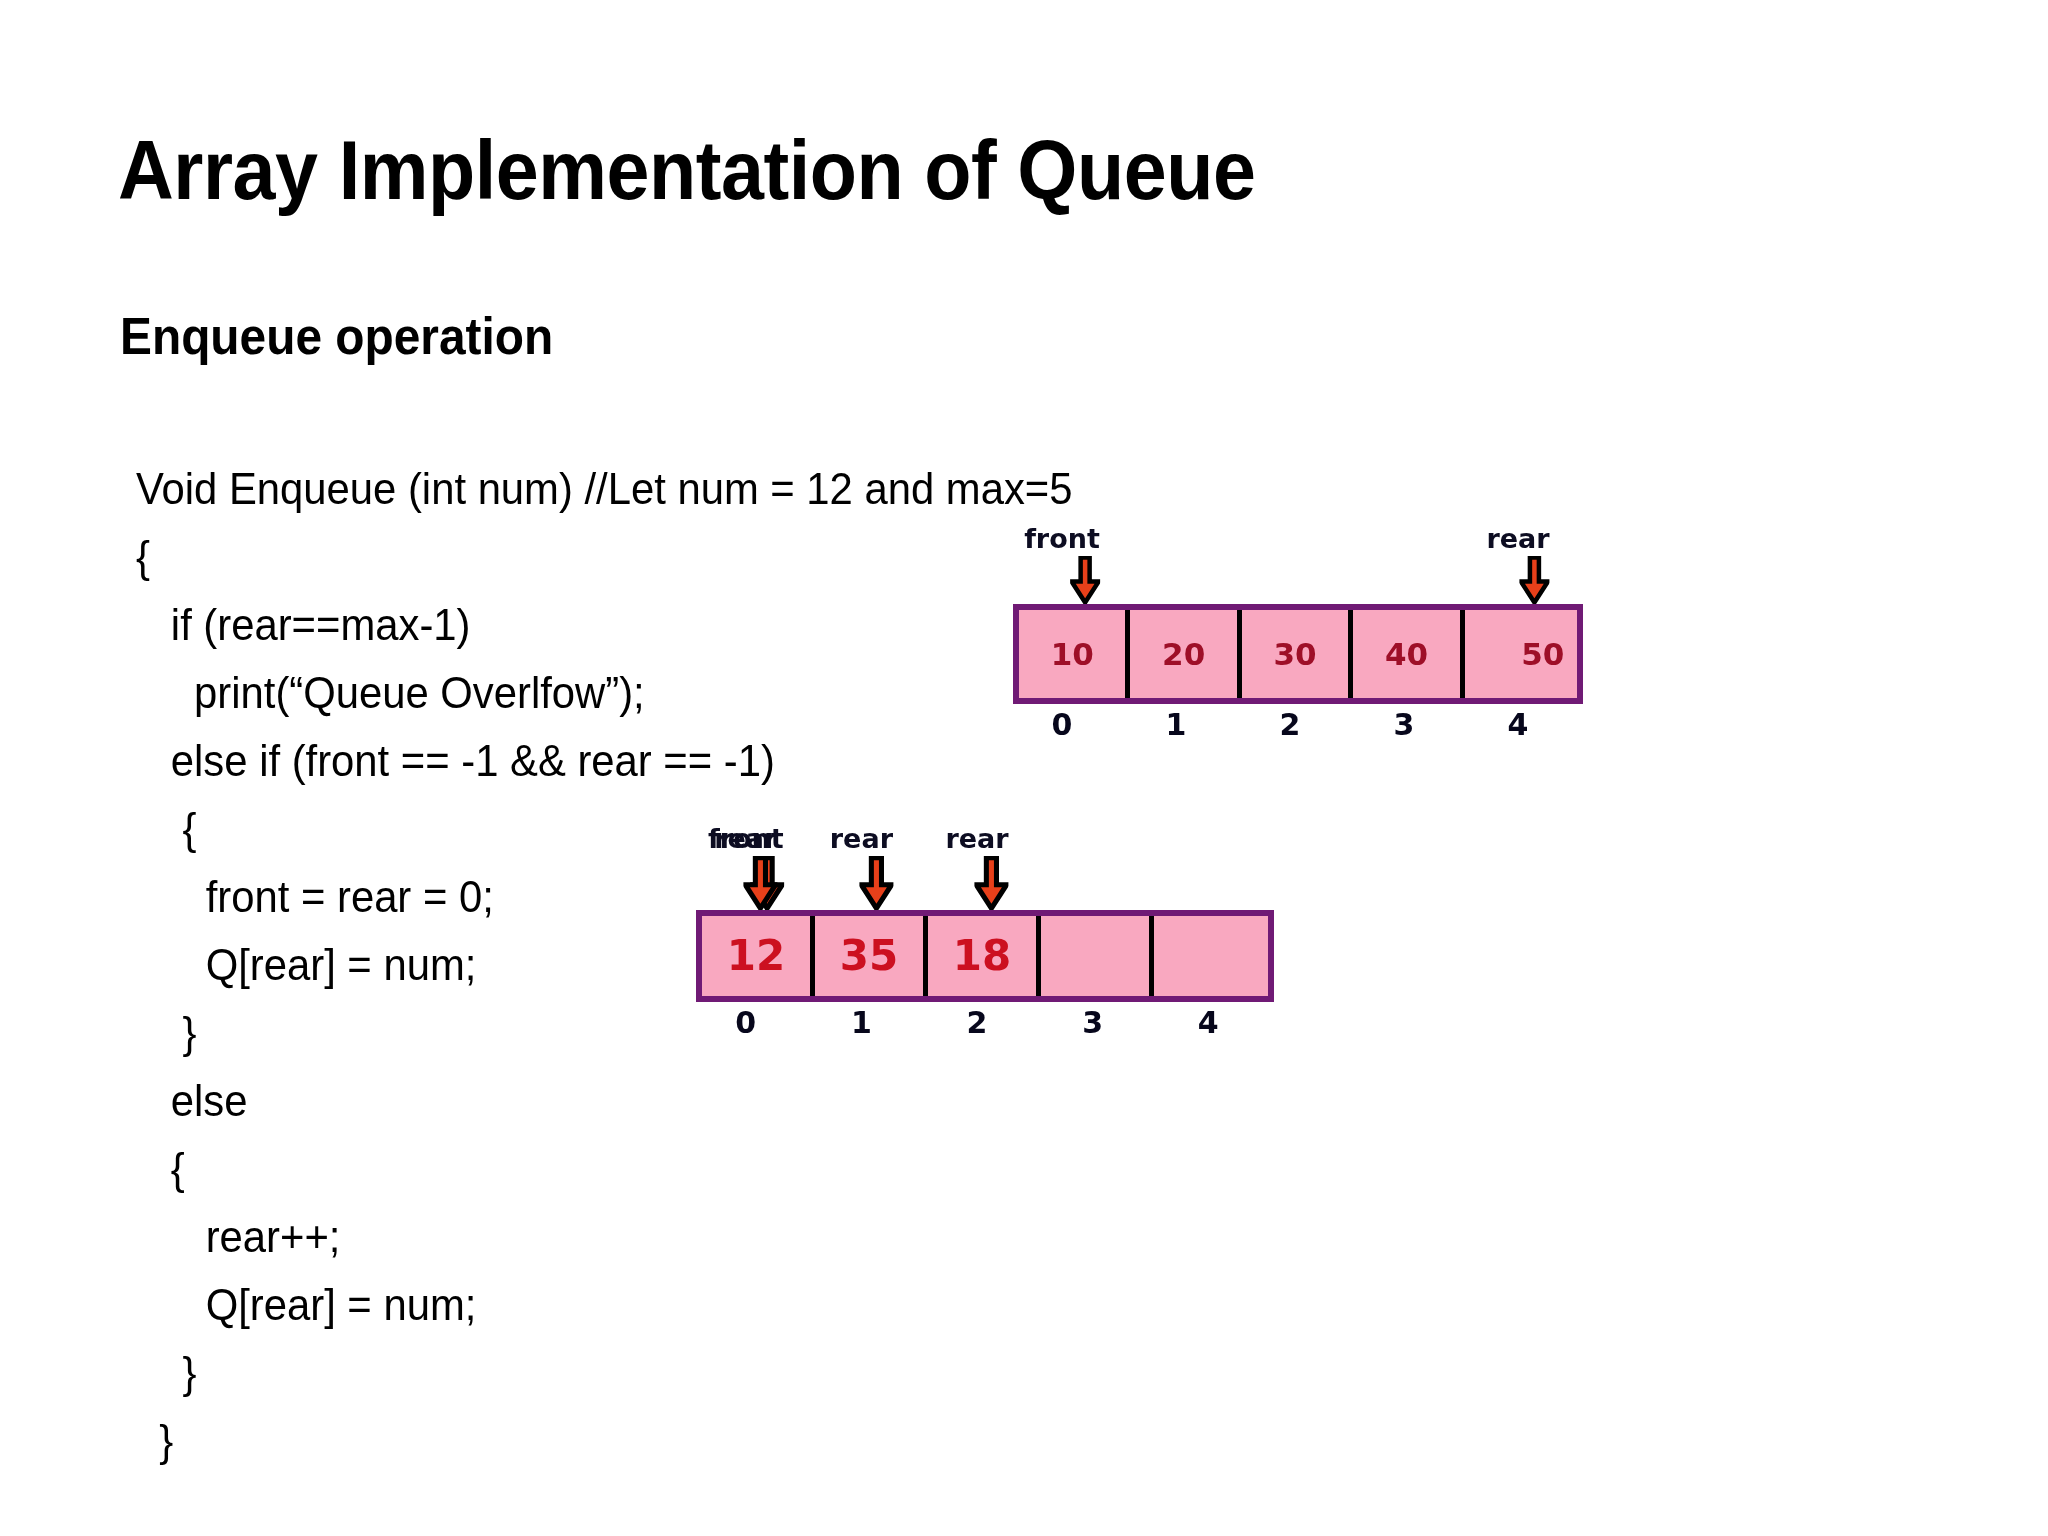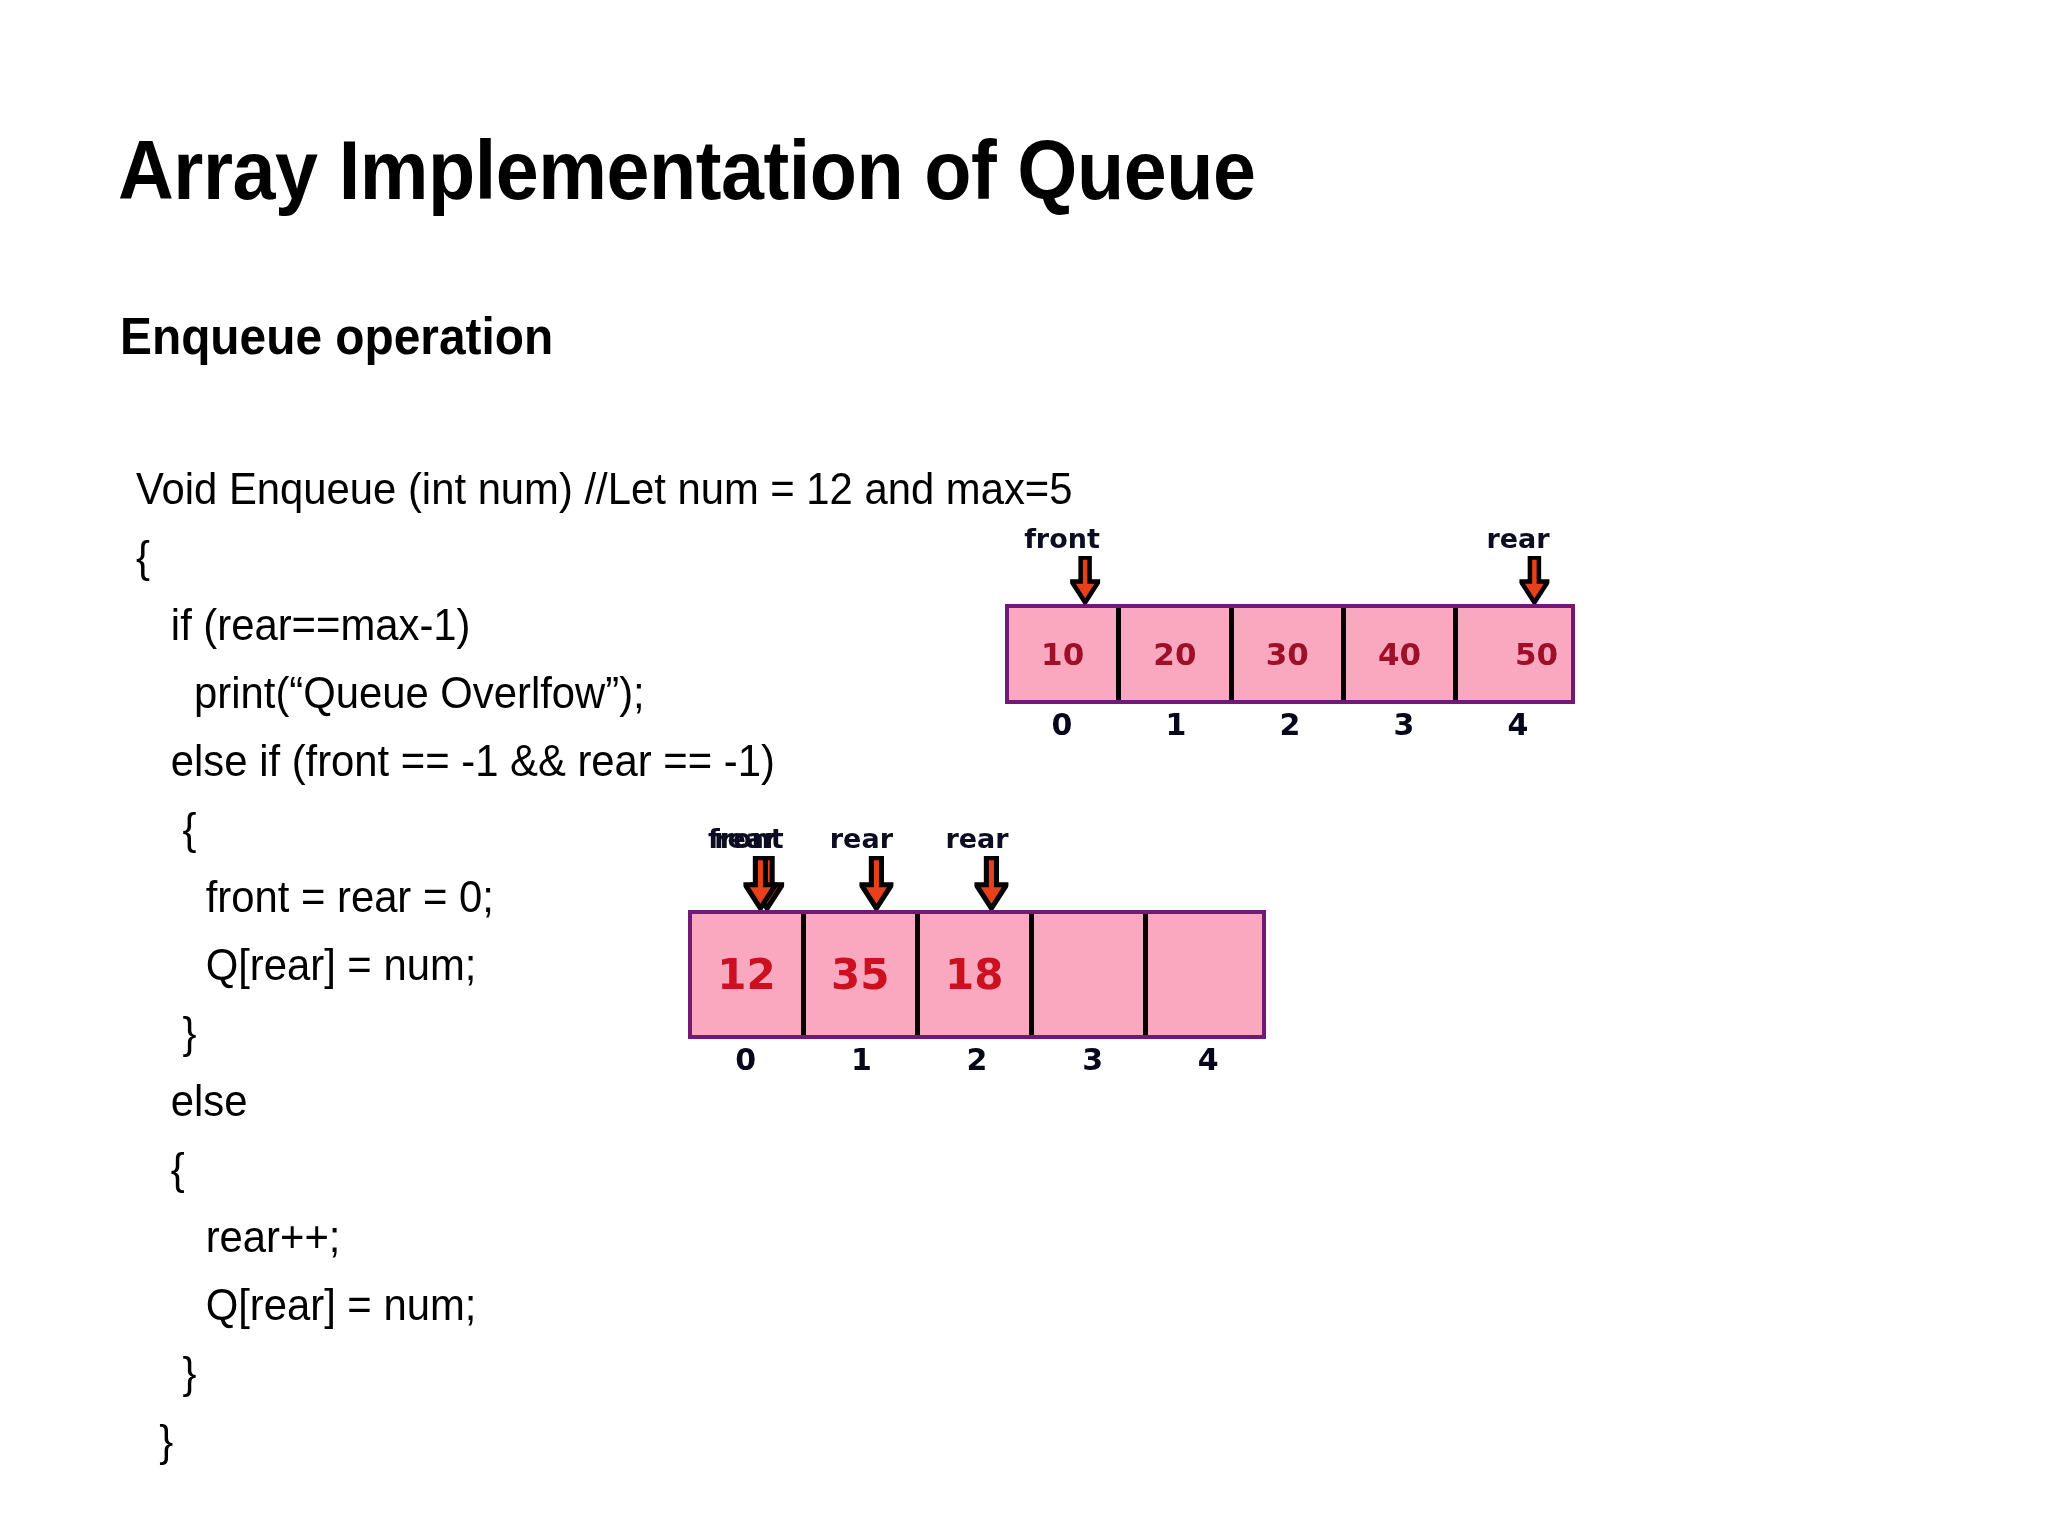--- a/index.html
+++ b/index.html
@@ -89,23 +89,24 @@
     letter-spacing: 0px;
     margin-bottom: 4px;
     white-space: nowrap;
   }
   .arrow-glyph {
     display: block;
   }
 
   .cells-row {
     display: flex;
-    border: 4px solid #701a75;
+    border: 6px solid #701a75;
     box-sizing: border-box;
     background: #0f766e;
+    margin-left: 8px;
   }
   .array-cell {
     box-sizing: border-box;
     background: #F9A8C0;
     display: flex;
     align-items: center;
     justify-content: center;
     border-right: 5px solid #000000;
   }
   .array-cell:last-child {
@@ -133,21 +134,21 @@
   }
 
   
   #array-figure-top { left: 1005px; top: 512px; }
   #array-figure-top .cells-row { width: 570px; height: 100px; }
   #array-figure-top .array-cell { width: 114px; }
   #array-figure-top .cell-value { font-size: 31px; color: #9e0f28; }
 
   
   #array-figure-bottom { left: 688px; top: 818px; }
-  #array-figure-bottom .cells-row { width: 578px; height: 129px; }
+  #array-figure-bottom .cells-row { width: 578px; height: 92px; }
   #array-figure-bottom .array-cell { width: 115.6px; }
   #array-figure-bottom .cell-value { font-size: 42px; color: #CC1020; }
 </style>
 </head>
 <body>
 
 <div id="slide-title">Array Implementation of Queue</div>
 
 <div id="slide-subtitle">Enqueue operation</div>
 

